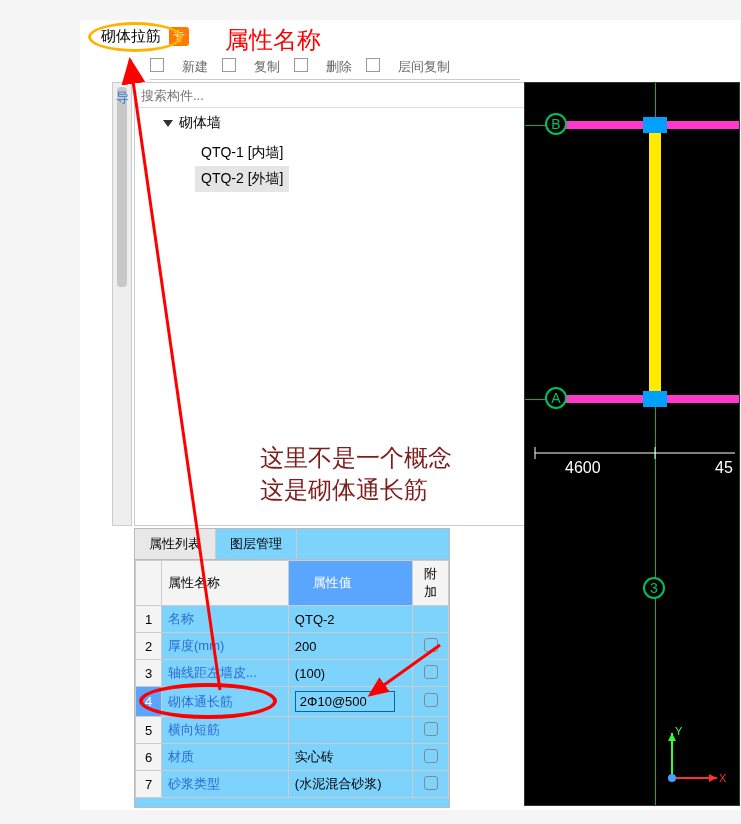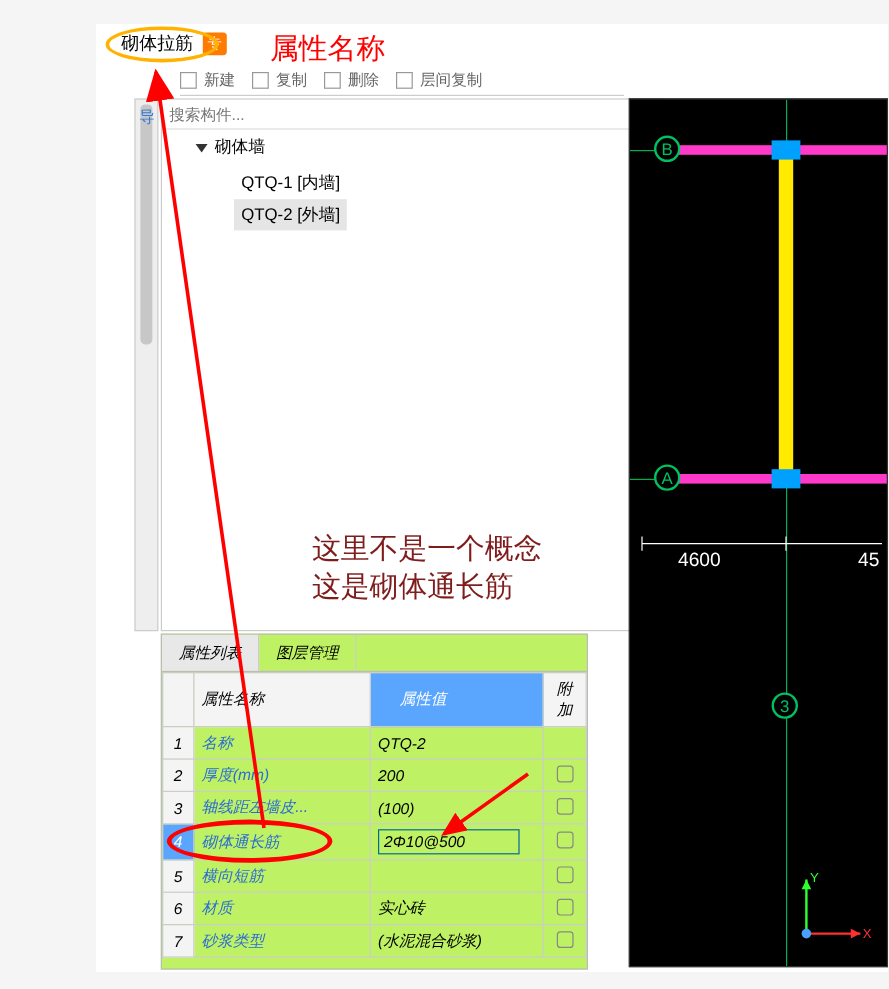--- a/index.html
+++ b/index.html
@@ -65,21 +65,21 @@
     top: 58px;
     width: 370px;
     height: 22px;
     display:flex;
     gap:14px;
     font-size:13px;
     color:#666;
     border-bottom:1px solid #ccc;
     padding-bottom:4px;
   }
-  .toolbar span { display:flex; align-items:center; gap:6px; }
+  .toolbar span { display:flex; gap:18px; }
   .tool-ico { width:14px; height:14px; border:1px solid #999; display:inline-block;}
   
   .left-panel {
     position: absolute;
     left: 134px;
     top: 82px;
     width: 420px;
     height: 444px;
     border: 1px solid #ccc;
     background: #fff;
@@ -116,22 +116,22 @@
   }
   
   .anno2 {
     position:absolute;
     left:260px; top:442px;
     color:#7f1d1d; font-size:24px; line-height:32px;
   }
   
   .prop-panel {
     position:absolute;
-    left:134px; top:528px; width:356px; height:280px;
-    border:1px solid #bbb; background:#bef264;font-style:italic;
+    left:134px; top:528px; width:316px; height:280px;
+    border:1px solid #bbb; background:#7dd3fc;
   }
   .prop-tabs { display:flex; border-bottom:1px solid #bbb; font-size:13px;}
   .prop-tab { padding:6px 14px; cursor:pointer; border-right:1px solid #ccc;}
   .prop-tab.active { background:#e8e8e8; }
   table.prop {
     width:100%; border-collapse:collapse; font-size:13px;
   }
   table.prop th, table.prop td {
     border:1px solid #ccc; padding:4px 6px; text-align:left;
     height:26px;

